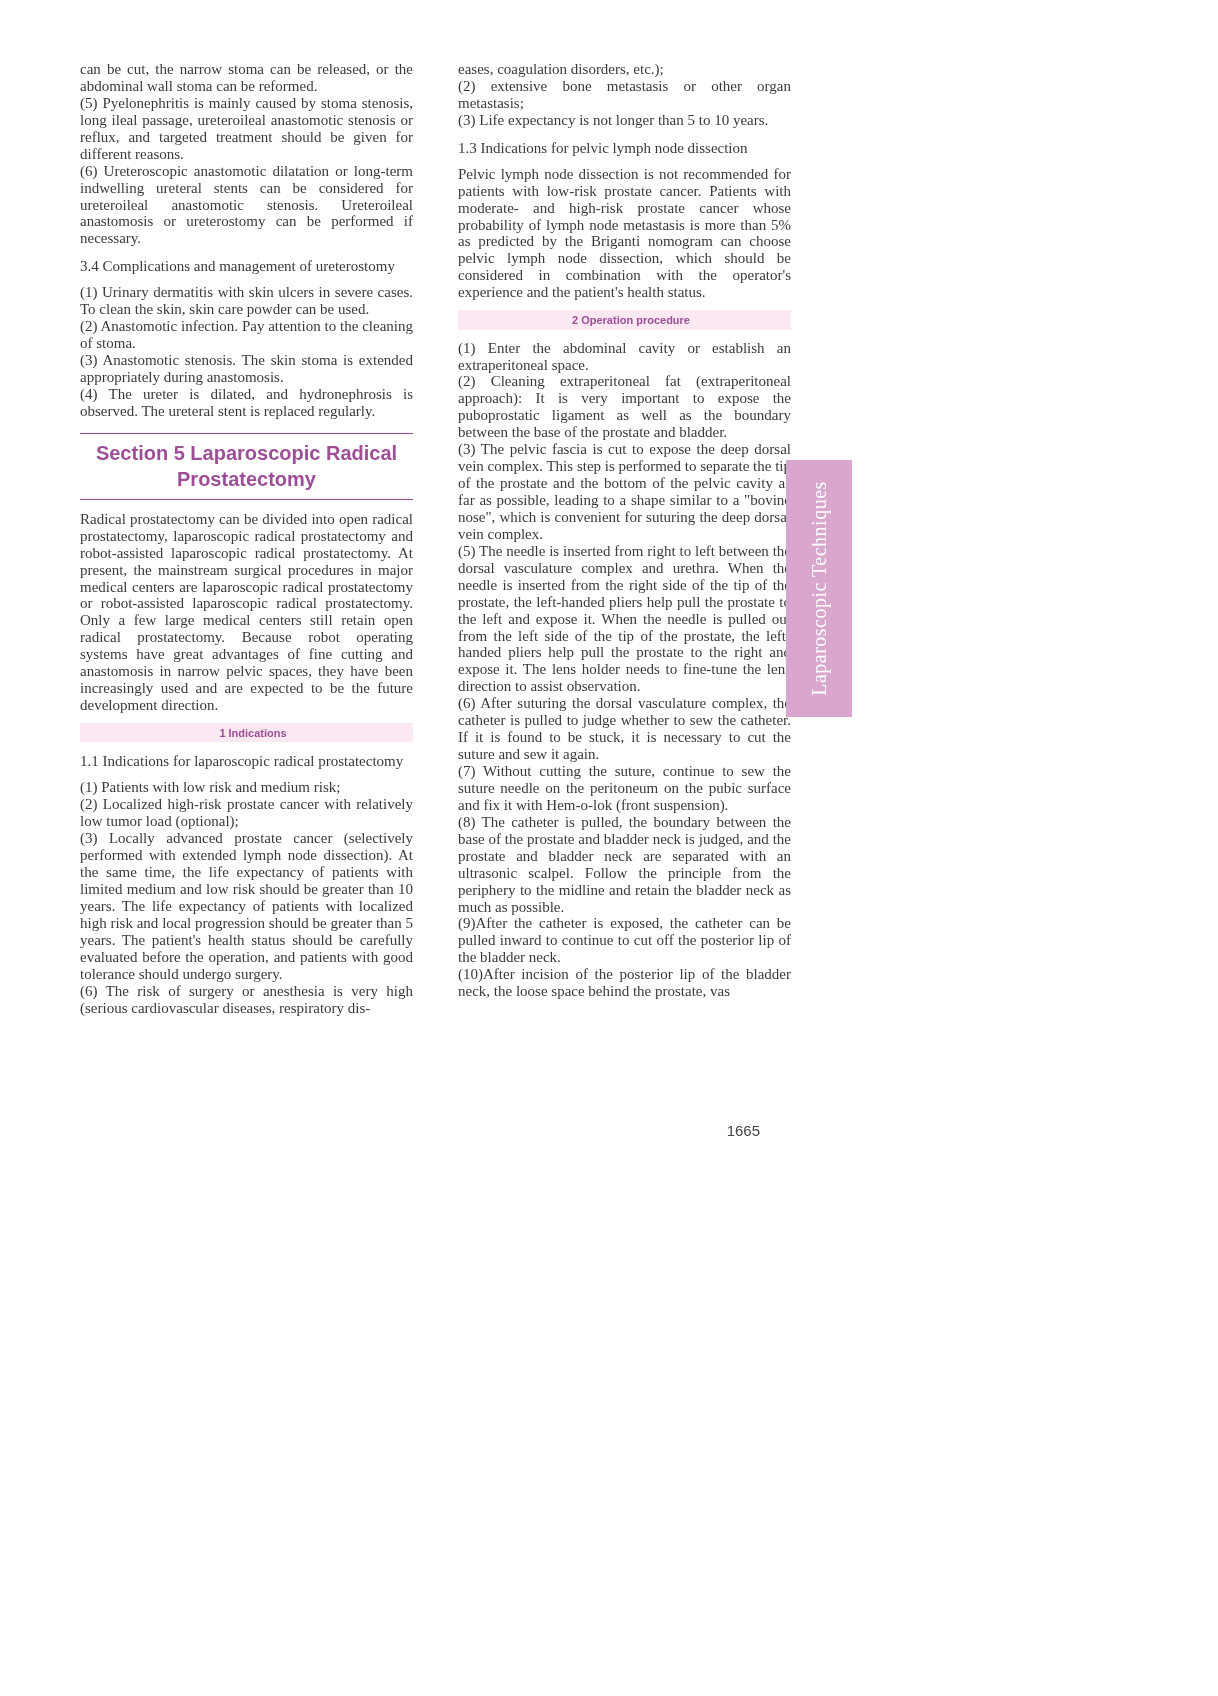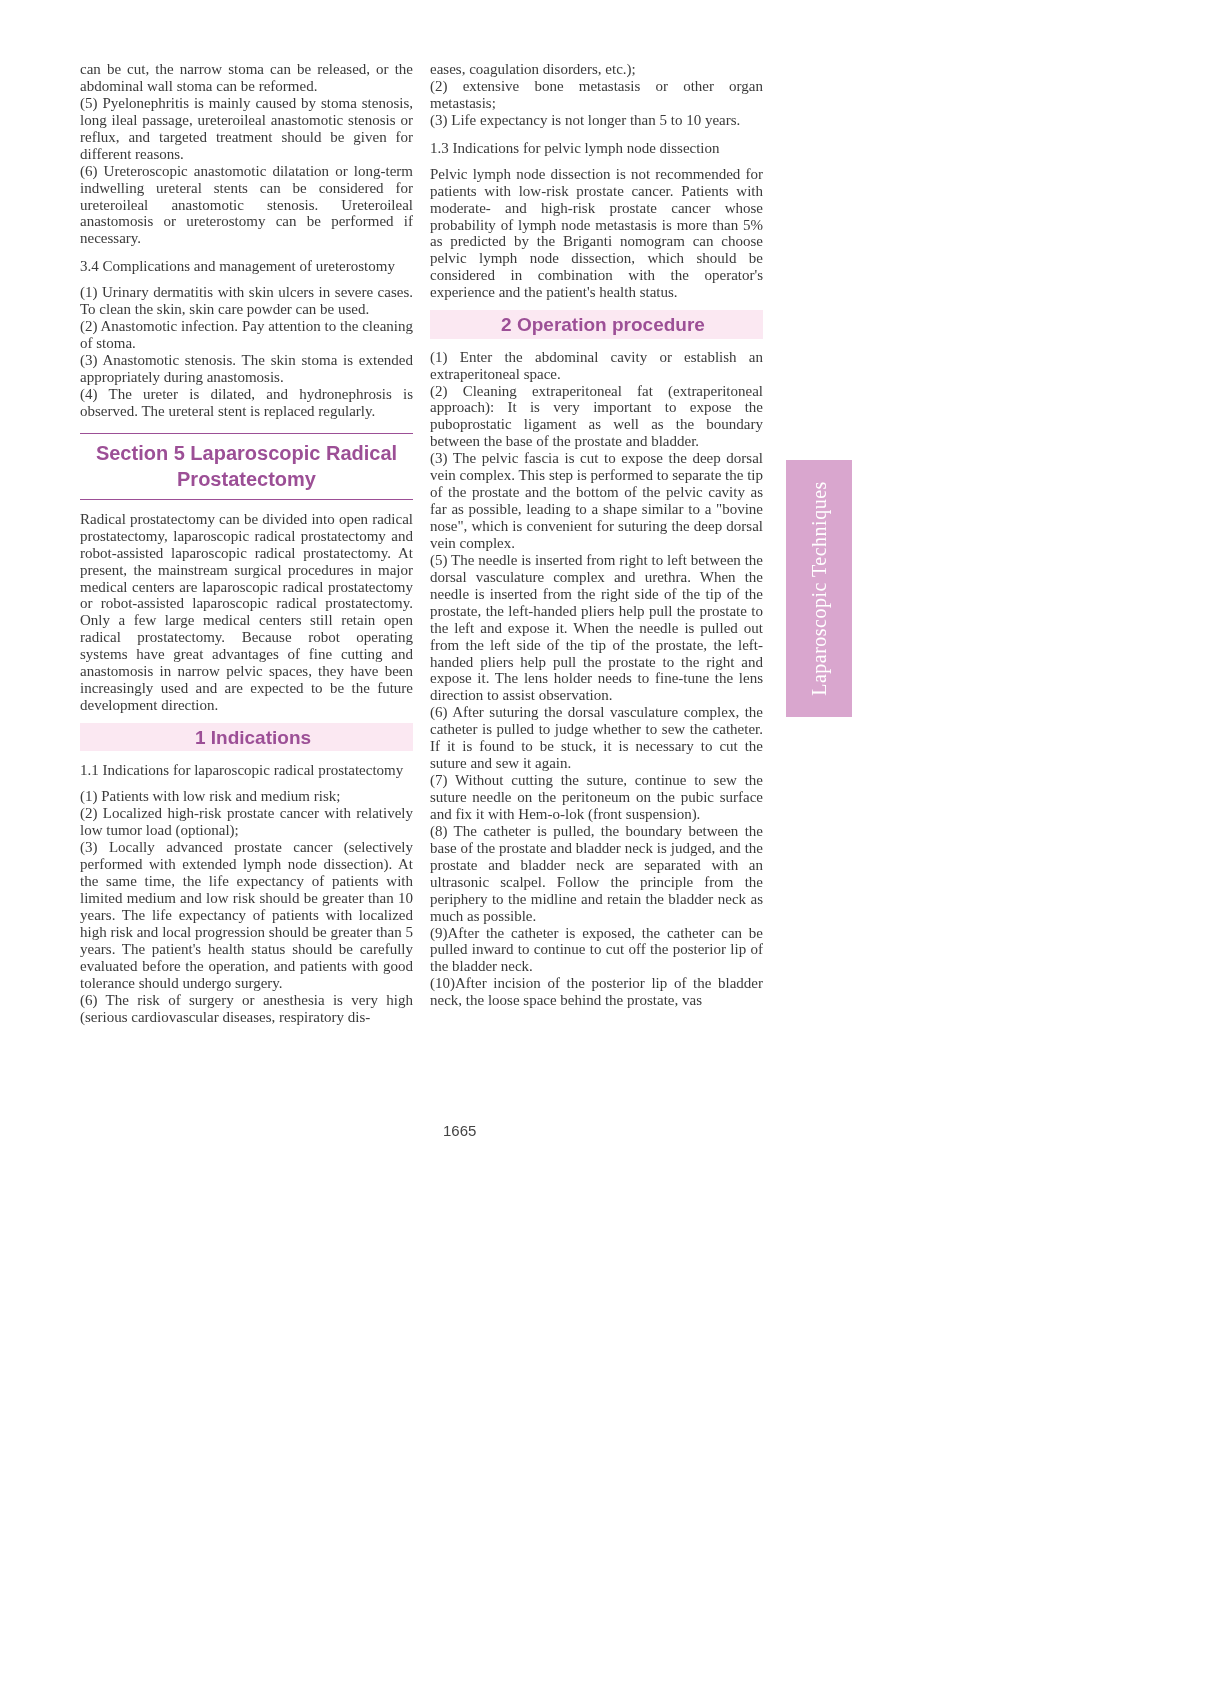--- a/index.html
+++ b/index.html
@@ -20,21 +20,21 @@
     color:var(--body-text);
   }
   .column{
     position:absolute;
     top:61px;
     width:333px;
     font-size:15px;
     line-height:1.13;
   }
   .column.left{left:80px;}
-  .column.right{left:430px;}
+  .column.right{left:458px;}
   .paragraph{
     text-align:justify;
     hyphens:auto;
   }
   .subheading{
     text-align:justify;
     margin:11px 0 9px 0;
   }
   .section-title-block{
     margin:13px 0 11px 0;
@@ -49,21 +49,21 @@
     font-size:20px;
     line-height:1.3;
     text-align:center;
     margin:6px 14px 7px 14px;
   }
   .band-heading{
     background:var(--band-bg);
     color:var(--accent);
     font-family:"Liberation Sans", sans-serif;
     font-weight:bold;
-    font-size:19px;
+    font-size:11px;
     text-align:center;
     padding:4px 0 3px 13px;
     margin:9px 0 10px 0;
   }
   .side-tab{
     position:absolute;
     left:786px;top:460px;
     width:66px;height:257px;
     background:var(--tab-bg);
     display:flex;align-items:center;justify-content:center;
@@ -74,21 +74,21 @@
     color:#ffffff;
     font-family:"Liberation Serif", serif;
     font-size:20px;
     letter-spacing:0.5px;
   }
   .page-number{
     position:absolute;
     top:1122px;
     left:443px;
     width:317px;
-    text-align:left;
+    text-align:right;
     font-family:"Liberation Sans", sans-serif;
     font-size:15px;
     color:var(--page-num);
   }
 </style>
 </head>
 <body>
 
 <div class="page">
   <div class="column left" id="left-column">

